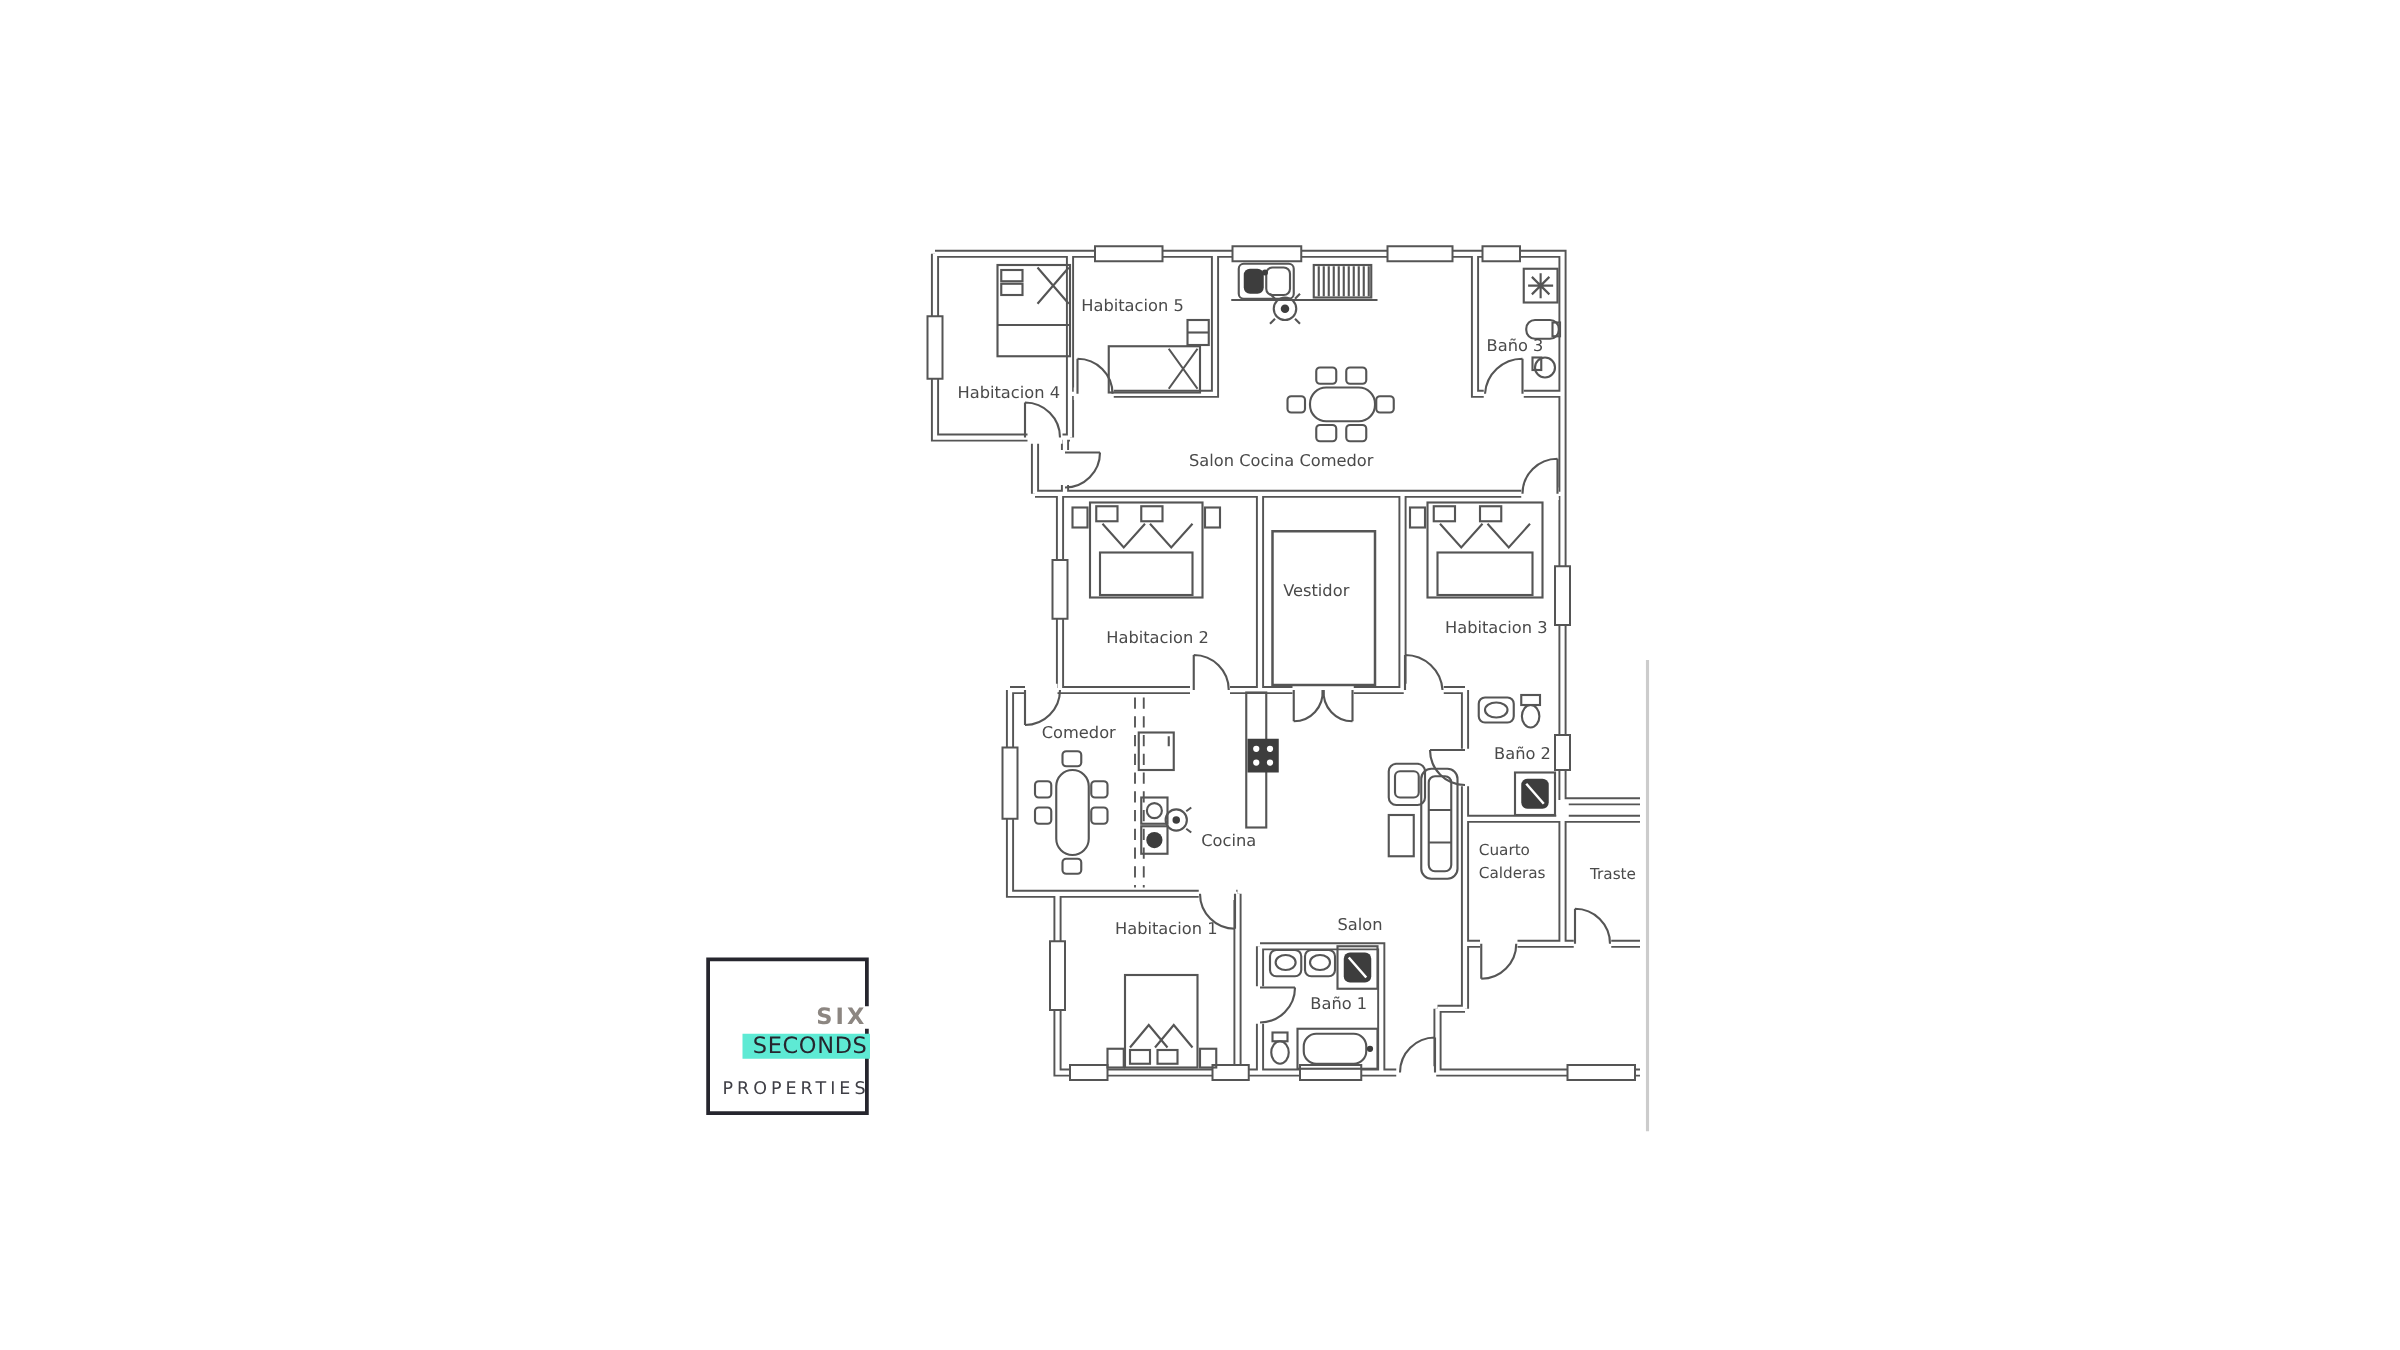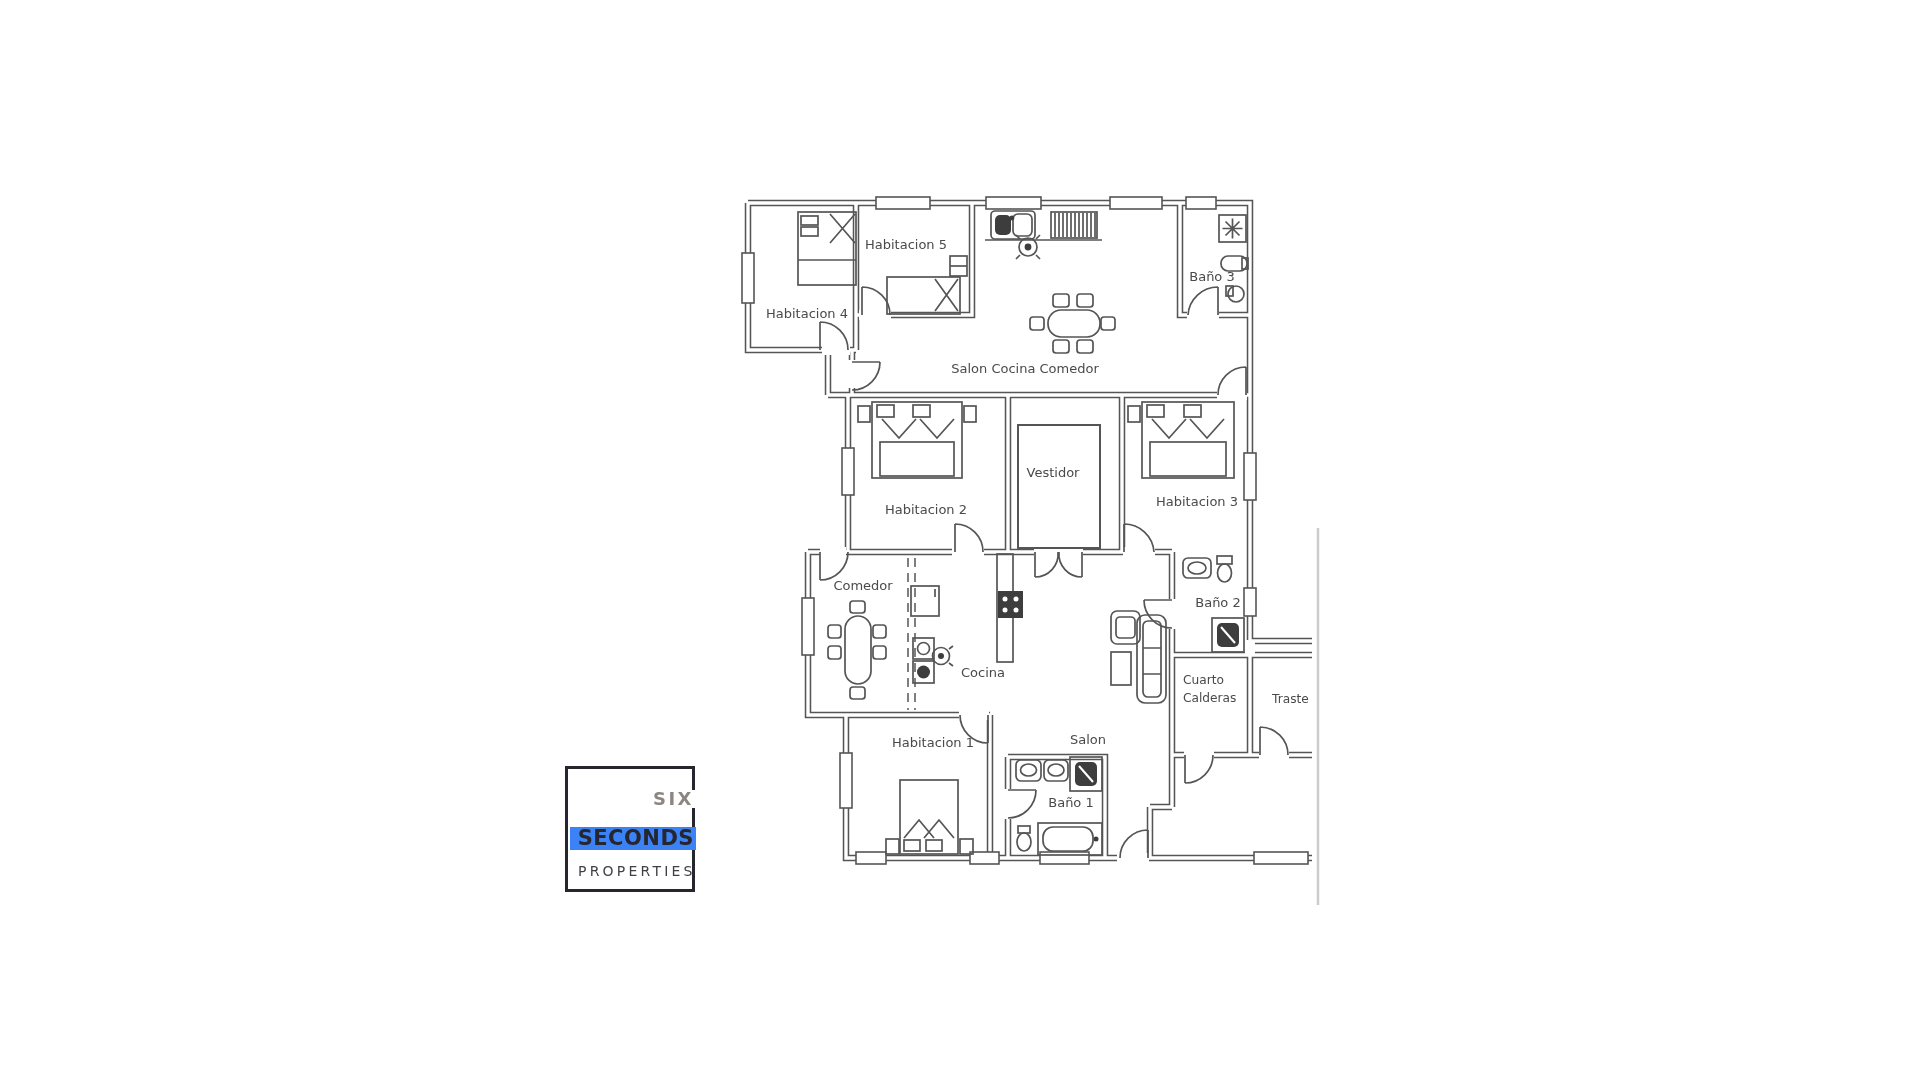--- a/index.html
+++ b/index.html
@@ -19,24 +19,24 @@
   .thin2{stroke:var(--wall);stroke-width:2;fill:none;}
   .darkfill{fill:var(--dark);stroke:none;}
   .punch{fill:#ffffff;stroke:none;}
   .win{fill:#ffffff;stroke:var(--wall);stroke-width:1.6;}
   .dash{stroke:var(--wall);stroke-width:1.5;fill:none;stroke-dasharray:9,6;}
   .edgeline{stroke:var(--edge);stroke-width:2.5;fill:none;}
   .whiteline{stroke:#ffffff;stroke-width:2;fill:none;}
   
   .logo{position:absolute;left:565px;top:766px;width:124px;height:120px;
         border:3px solid var(--ink);}
-  .logo .six{position:absolute;right:-4px;top:21px;font-size:18px;font-weight:bold;
+  .logo .six{position:absolute;right:-4px;top:36px;font-size:18px;font-weight:bold;
         letter-spacing:2.5px;color:var(--accent);background:#fff;padding:0 2px 0 8px;line-height:1;}
-  .logo .seconds{position:absolute;right:-4px;top:58px;font-size:21px;font-weight:bold;
-        letter-spacing:0.5px;color:var(--ink);background:#3b82f6;padding:1px 2px 1px 8px;line-height:1;}
+  .logo .seconds{position:absolute;right:-4px;top:58px;font-size:18px;font-weight:normal;
+        letter-spacing:0.5px;color:var(--ink);background:#5eead4;padding:1px 2px 1px 8px;line-height:1;}
   .logo .properties{position:absolute;left:10px;bottom:11px;font-size:14px;
         letter-spacing:3.2px;color:#3f3f46;line-height:1;}
 </style>
 </head>
 <body>
 
 <div class="stage">
 
 <svg width="1920" height="1080" viewBox="0 0 1920 1080">
 

